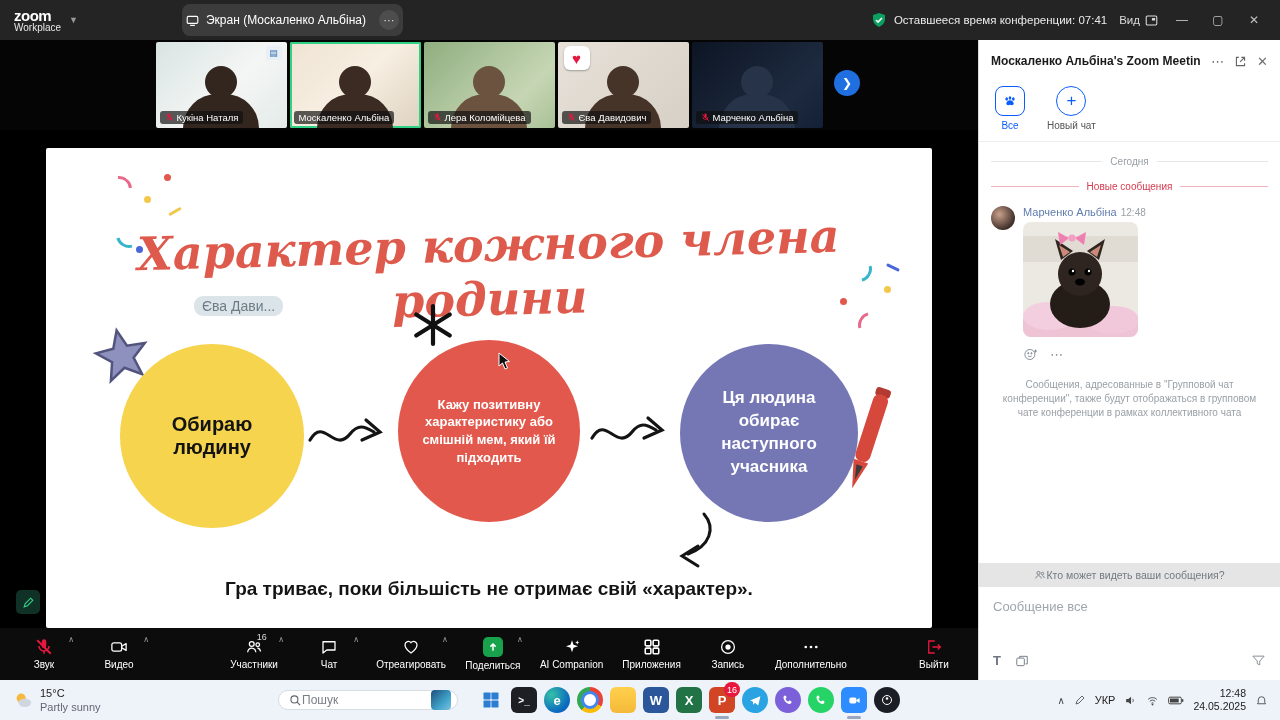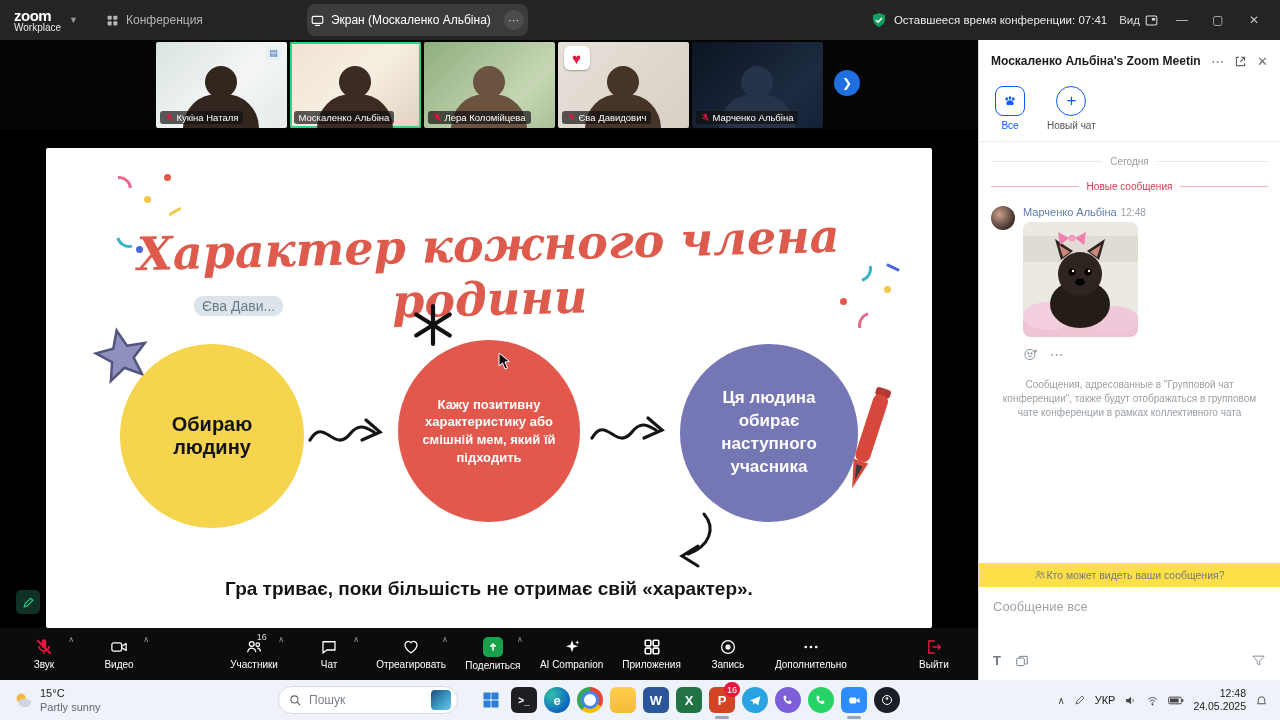--- a/index.html
+++ b/index.html
@@ -83,34 +83,34 @@
   .divider .txt{font-size:10px;color:#9aa0a6}
   .divider.red .line{background:#f0b4bc}
   .divider.red .txt{color:#d43b4e;font-size:10px}
   .msg{display:flex;gap:8px;margin-top:14px}
   .avatar{width:24px;height:24px;border-radius:50%;background:radial-gradient(circle at 35% 35%,#caa08c,#40302a 70%);flex:0 0 auto}
   .msg-head{font-size:11px;color:#5f7cae}
   .msg-time{color:#9aa0a6;font-size:10px;margin-left:4px}
   .msg-img{margin-top:4px;border-radius:8px;overflow:hidden;width:115px;height:115px}
   .react-row{display:flex;gap:12px;margin-top:10px;margin-left:32px;color:#8a9099;font-size:13px;align-items:center}
   .disclaimer{margin-top:16px;font-size:10px;color:#9aa0a6;text-align:center;line-height:1.4;padding:0 6px}
-  .vis-bar{background:#fde047;height:24px;display:flex;align-items:center;justify-content:center;gap:0;font-size:10.5px;color:#747a82;flex:0 0 auto}
+  .vis-bar{background:#e5e5e5;height:24px;display:flex;align-items:center;justify-content:center;gap:0;font-size:10.5px;color:#747a82;flex:0 0 auto}
   .chat-input-wrap{padding:10px 14px 4px;flex:0 0 auto}
   .chat-input{border:none;outline:none;width:100%;font-size:13px;color:#333;font-family:inherit}
   .chat-input::placeholder{color:#a0a6ad}
   .chat-foot{display:flex;align-items:center;gap:14px;padding:8px 14px 12px;color:#6e7680;margin-top:26px;flex:0 0 auto}
   .t-ic{font-size:13px;font-weight:bold}
   .foot-spacer{flex:1}
 
   
   .taskbar{height:40px;background:#eef2f9;display:flex;align-items:center;padding:0 12px;gap:6px;flex:0 0 auto}
   .weather{display:flex;align-items:center;gap:6px;width:150px}
   .weather-temp{font-size:11px;color:#222;line-height:1.2}
   .weather-desc{font-size:11px;color:#667}
-  .search-pill{margin-left:110px;width:180px;height:28px;background:#fff;border:1px solid #d8dce3;border-radius:15px;display:flex;align-items:center;padding:0 6px 0 10px;gap:7px}
+  .search-pill{margin-left:110px;width:180px;height:20px;background:#fff;border:1px solid #d8dce3;border-radius:15px;display:flex;align-items:center;padding:0 6px 0 10px;}
   .search-pill input{border:none;outline:none;flex:1;font-size:12px;color:#333;background:transparent;font-family:inherit;min-width:0}
   .search-pill input::placeholder{color:#7a7f87}
   .search-thumb{width:20px;height:20px;border-radius:4px;background:linear-gradient(135deg,#1c4f7c,#3fa0c8 60%,#7cc4de)}
   .ticons{display:flex;align-items:center;gap:7px;margin-left:14px}
   .ticon{width:26px;height:26px;border-radius:6px;display:flex;align-items:center;justify-content:center;font-size:13px;font-weight:bold;color:#fff;position:relative;flex:0 0 auto}
   .ic-term{background:#1d1f24;font-size:10px}
   .ic-edge{background:radial-gradient(circle at 30% 30%,#35c1a7,#0a68c0 70%);border-radius:50%}
   .ic-chrome{background:conic-gradient(#ea4335 0 33%,#fbbc05 33% 61%,#34a853 61% 100%);border-radius:50%}
   .ic-chrome::after{content:"";width:12px;height:12px;border-radius:50%;background:#fff;border:3px solid #4285f4}
   .ic-folder{background:linear-gradient(#ffd04c,#f5b93a)}
@@ -133,29 +133,20 @@
 
 <div class="screen">
 
   <div class="titlebar">
     <div class="logo">
       <div class="logo-txt">
         <div class="logo-z">zoom</div>
         <div class="logo-w">Workplace</div>
       </div>
       <span class="logo-chev">▼</span>
-    </div>
-    <div class="tab">
-      <svg width="13" height="13" viewBox="0 0 16 16" fill="currentColor">
-          <rect x="2" y="2" width="5" height="5" rx="1"></rect>
-          <rect x="9" y="2" width="5" height="5" rx="1"></rect>
-          <rect x="2" y="9" width="5" height="5" rx="1"></rect>
-          <rect x="9" y="9" width="5" height="5" rx="1"></rect>
-        </svg>
-      <span>Конференция</span>
     </div>
     <div class="tab active">
       <svg width="13" height="13" viewBox="0 0 16 16">
           <rect x="1.5" y="3" width="13" height="8.5" rx="1.5" fill="none" stroke="currentColor" stroke-width="1.4"></rect>
           <line x1="5" y1="14" x2="11" y2="14" stroke="currentColor" stroke-width="1.4"></line>
         </svg>
       <span>Экран (Москаленко Альбіна)</span>
       <span class="tab-dots">⋯</span>
     </div>
     <div class="tb-right">

